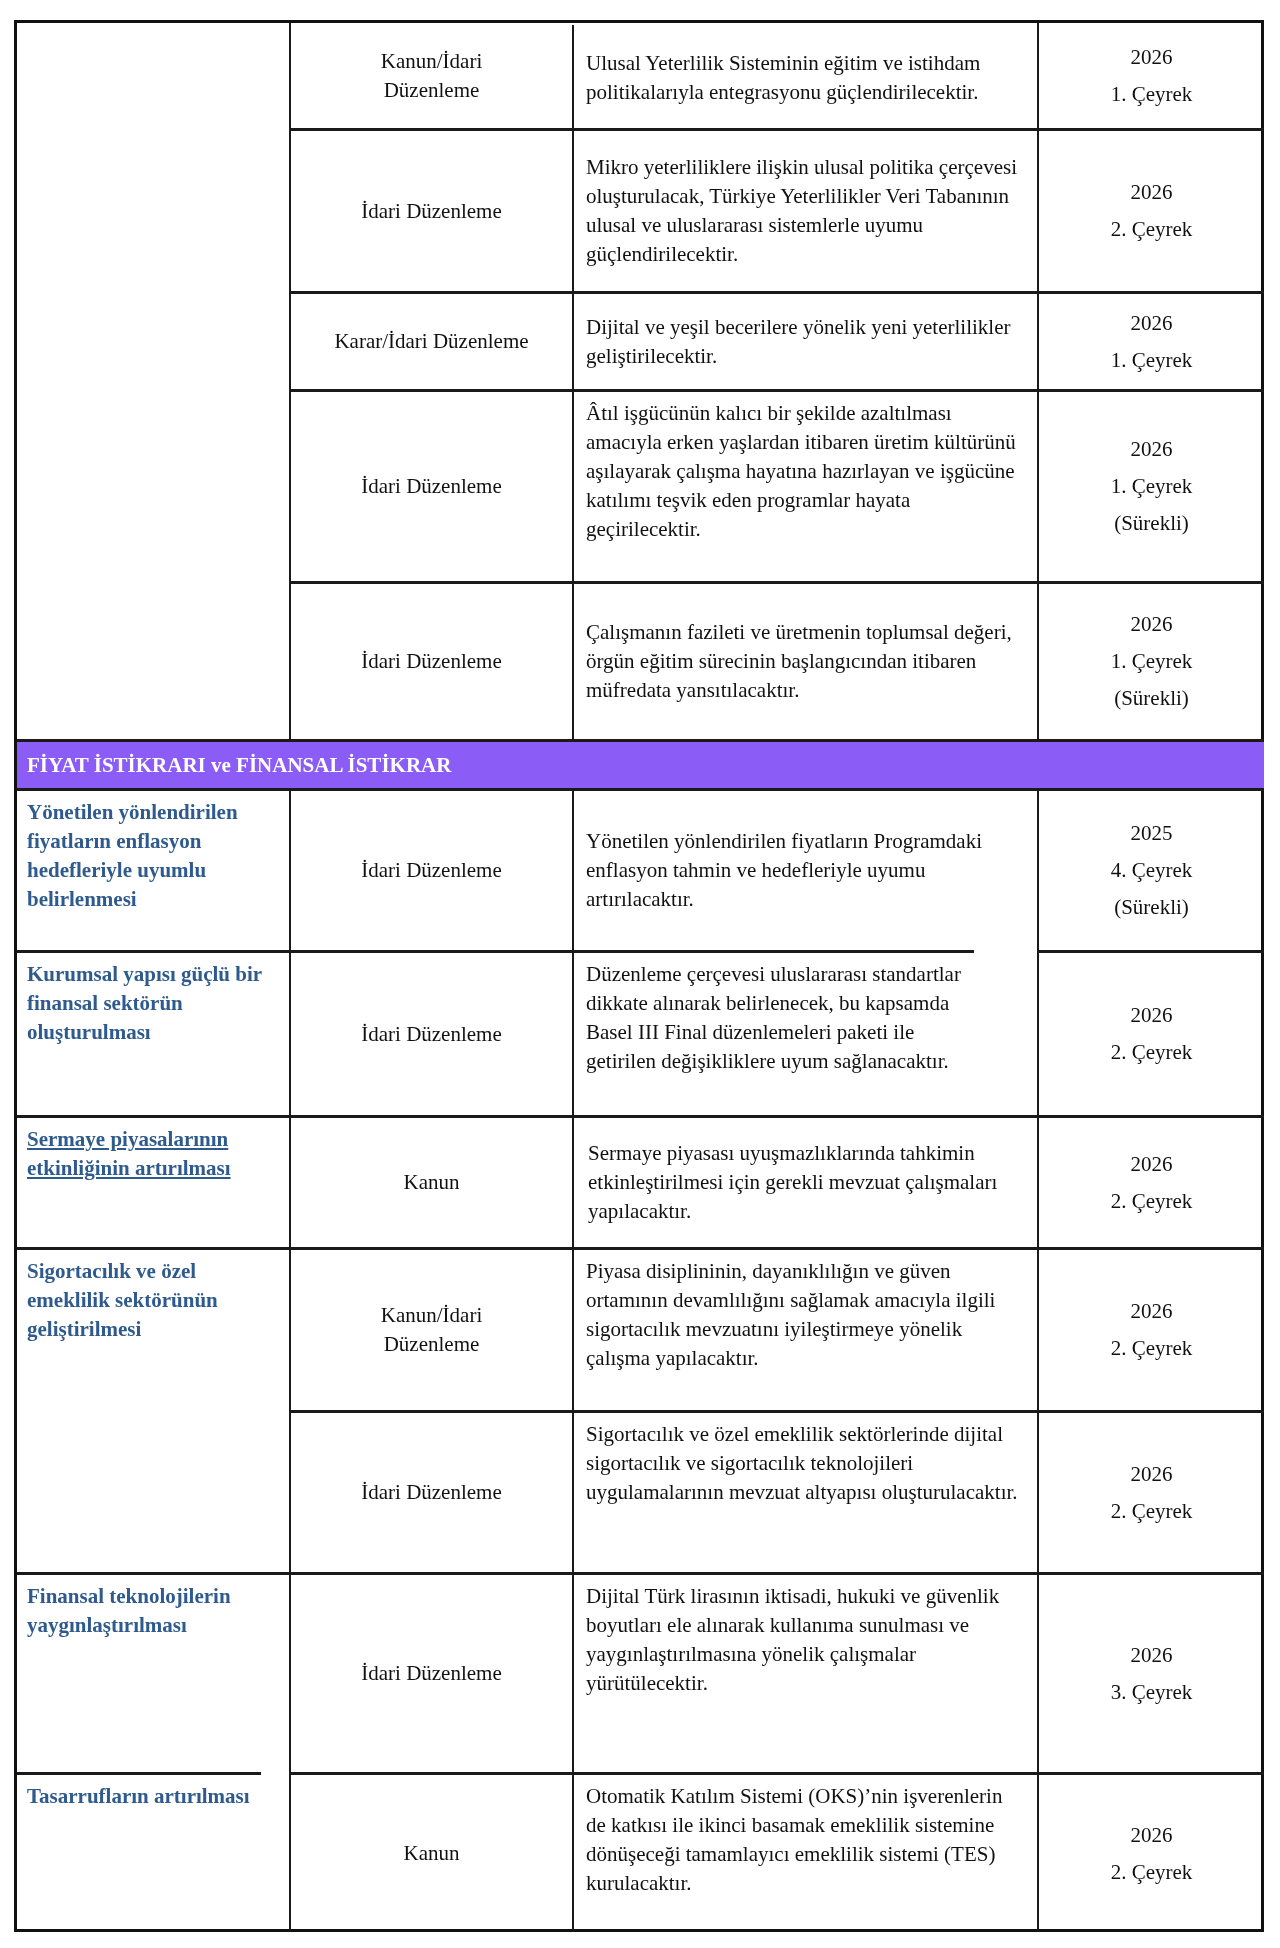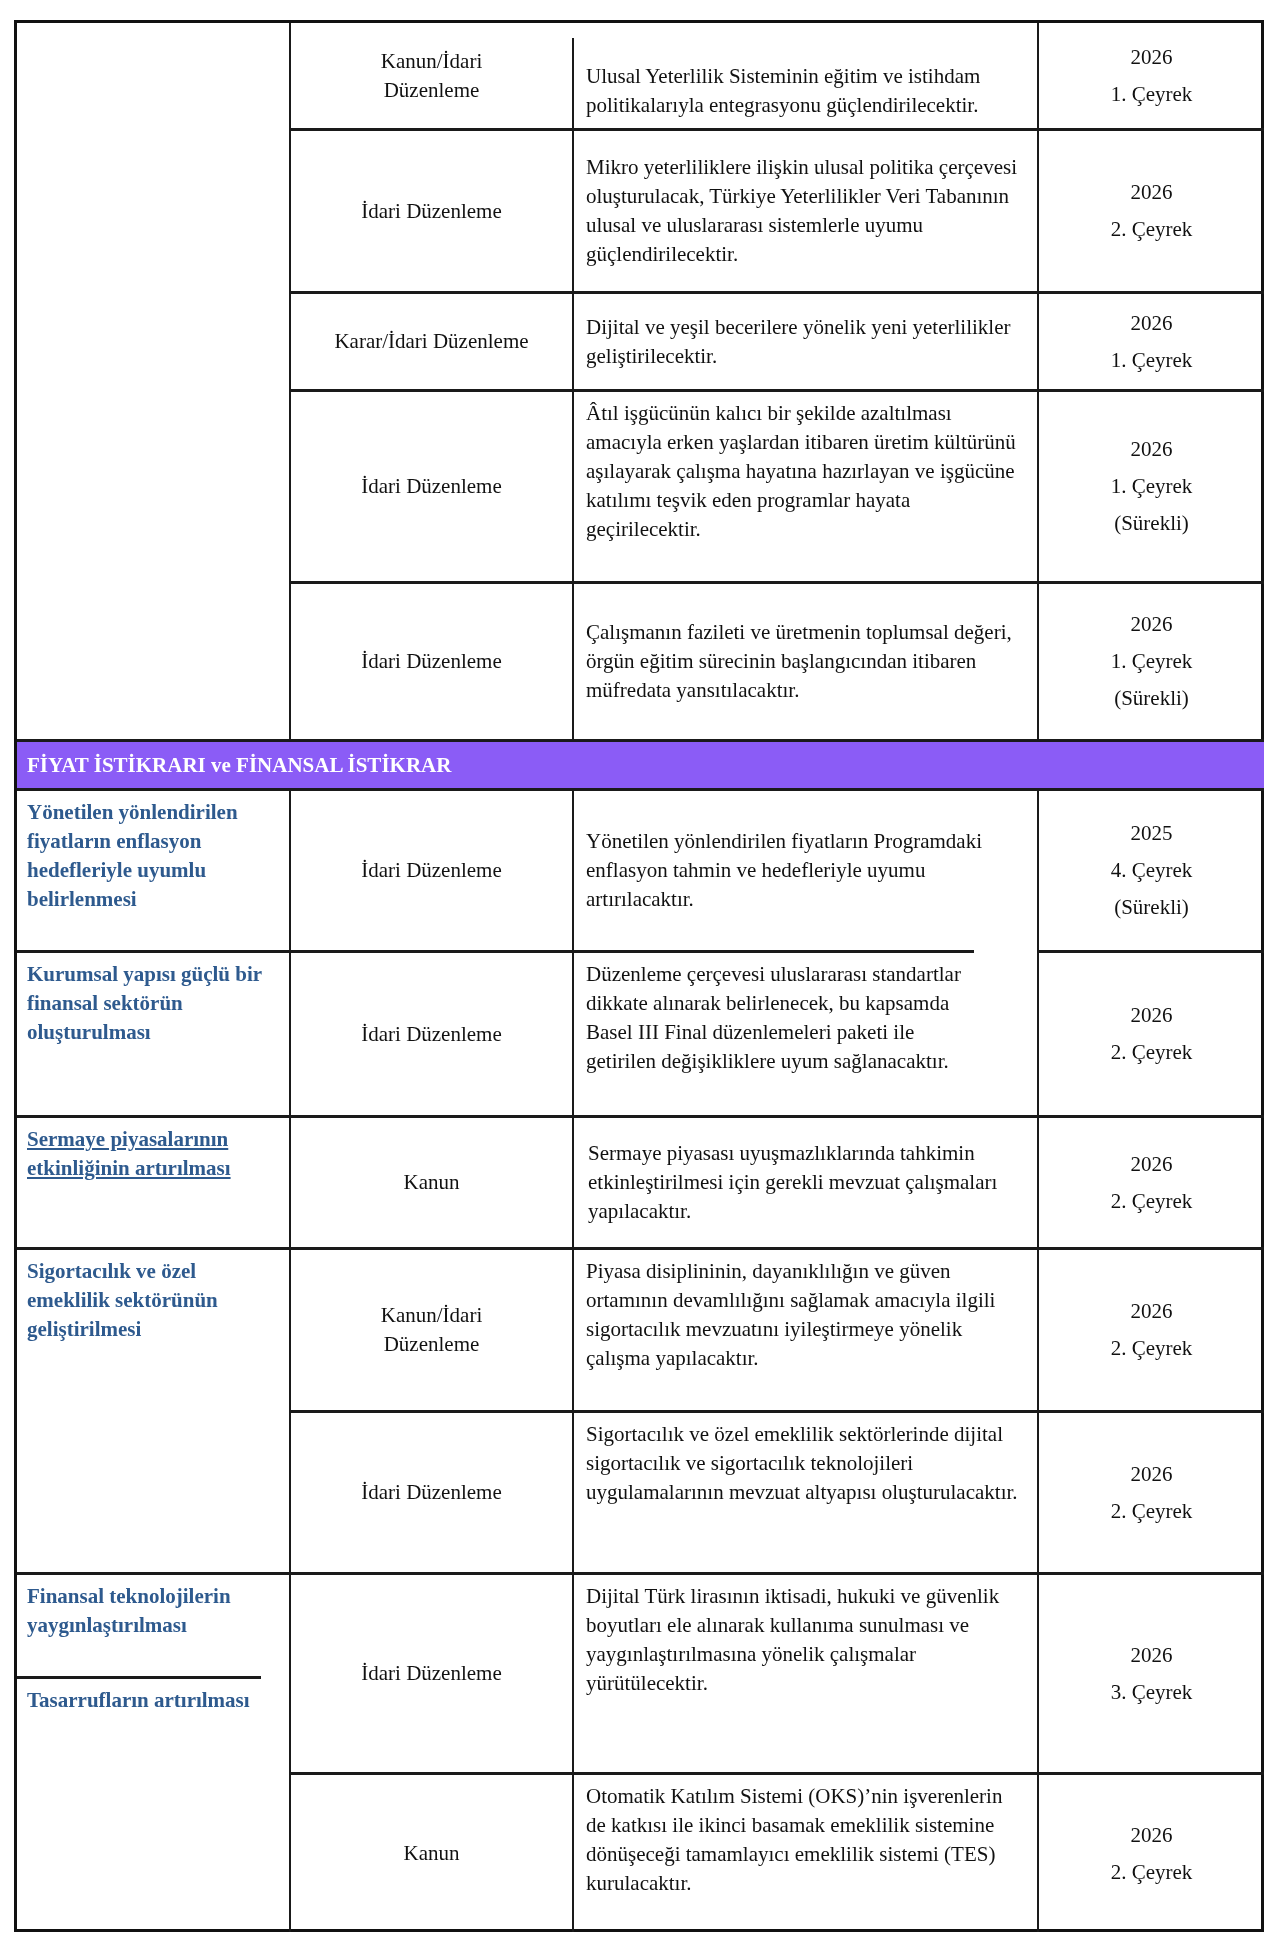--- a/index.html
+++ b/index.html
@@ -24,21 +24,21 @@
   </style>
 </head>
 <body>
 
 <div id="doc-table">
 
   <div class="cell" style="left:0;top:0;width:272px;height:713px;"></div>
 
   <div class="cell center txt multi bl" style="left:272px;top:0;width:283px;height:105px;">Kanun/İdari
 Düzenleme</div>
-  <div class="cell txt desc mid bl" style="left:555px;top:15px;width:465px;height:105px;">
+  <div class="cell txt desc mid bl" style="left:555px;top:2px;width:465px;height:105px;">
       <span>Ulusal Yeterlilik Sisteminin eğitim ve istihdam politikalarıyla entegrasyonu güçlendirilecektir.</span>
     </div>
   <div class="cell center date bl" style="left:1020px;top:0;width:227px;height:105px;">
     <span>2026</span>
     <span>1. Çeyrek</span>
   </div>
 
   <div class="cell center txt bl bt" style="left:272px;top:105px;width:283px;height:163px;">İdari Düzenleme</div>
   <div class="cell txt desc mid bl bt" style="left:555px;top:105px;width:465px;height:163px;">
       <span>Mikro yeterliliklere ilişkin ulusal politika çerçevesi oluşturulacak, Türkiye Yeterlilikler Veri Tabanının ulusal ve uluslararası sistemlerle uyumu güçlendirilecektir.</span>
@@ -146,21 +146,21 @@
     </div>
   <div class="cell center txt bl bt" style="left:272px;top:1549px;width:283px;height:200px;">İdari Düzenleme</div>
   <div class="cell txt desc bl bt" style="left:555px;top:1549px;width:465px;height:200px;">
       <span>Dijital Türk lirasının iktisadi, hukuki ve güvenlik boyutları ele alınarak kullanıma sunulması ve yaygınlaştırılmasına yönelik çalışmalar yürütülecektir.</span>
     </div>
   <div class="cell center date bl bt" style="left:1020px;top:1549px;width:227px;height:200px;">
     <span>2026</span>
     <span>3. Çeyrek</span>
   </div>
 
-  <div class="cell goal bt" style="left:0;top:1653px;width:244px;height:160px;">
+  <div class="cell goal bt" style="left:0;top:1749px;width:244px;height:160px;">
       <span>Tasarrufların artırılması</span>
     </div>
   <div class="cell center txt bl bt" style="left:272px;top:1749px;width:283px;height:160px;">Kanun</div>
   <div class="cell txt desc bl bt" style="left:555px;top:1749px;width:465px;height:160px;">
       <span>Otomatik Katılım Sistemi (OKS)’nin işverenlerin de katkısı ile ikinci basamak emeklilik sistemine dönüşeceği tamamlayıcı emeklilik sistemi (TES) kurulacaktır.</span>
     </div>
   <div class="cell center date bl bt" style="left:1020px;top:1749px;width:227px;height:160px;">
     <span>2026</span>
     <span>2. Çeyrek</span>
   </div>

